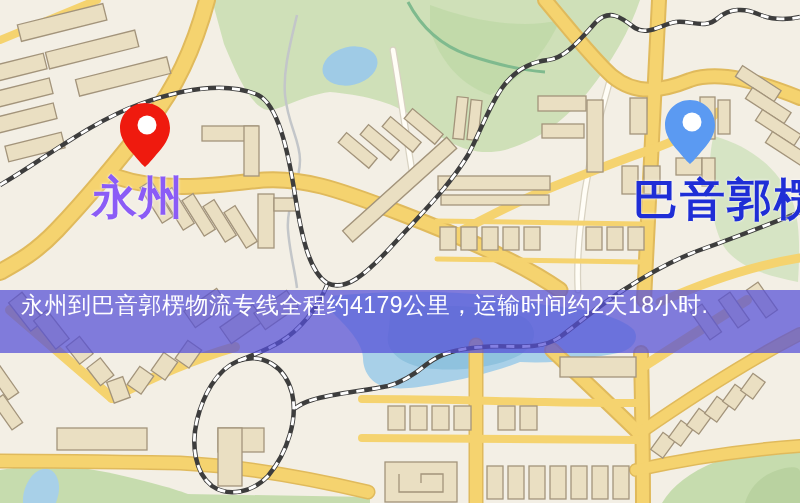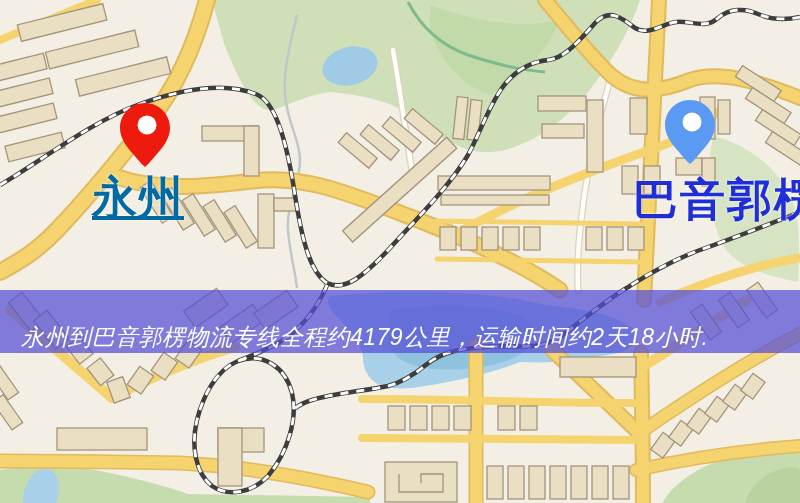--- a/index.html
+++ b/index.html
@@ -14,21 +14,21 @@
   .pin-dest{left:663px;top:99px;}
   .place-label{
     position:absolute;font-family:"Liberation Serif",serif;font-weight:700;
     white-space:nowrap;line-height:1;
     text-shadow:0 0 3px rgba(255,255,255,.85), 0 0 1px rgba(255,255,255,.9);
   }
   .label-origin{left:92px;top:176px;font-size:45px;letter-spacing:1px;}
   .label-dest{left:592px;top:178px;font-size:45px;letter-spacing:2px;margin-left:41px;}
   .banner{
     position:absolute;left:0;top:290px;width:800px;height:63px;
-    display:flex;align-items:flex-end;font-style:italic;
+    display:flex;align-items:flex-start;
   }
   .banner-text{
     padding-left:21px;font-size:23px;letter-spacing:0.5px;
     font-family:"Liberation Sans",sans-serif;
   }
 </style>
 </head>
 <body>
 
 <div class="stage">
@@ -232,21 +232,21 @@
     </svg>
   </div>
 
   <div class="pin pin-dest">
     <svg viewBox="0 0 54 66">
       <path d="M27,1 C13,1 2,12 2,26 C2,36 8,44 16,53 C21,59 25,63.5 27,65 C29,63.5 33,59 38,53 C46,44 52,36 52,26 C52,12 41,1 27,1 Z" fill="#5b9af2"></path>
       <circle cx="29" cy="23" r="9.5" fill="#ffffff"></circle>
     </svg>
   </div>
 
-  <div class="place-label label-origin" style="color: #0369a1; text-decoration: underline;">永州</div>
+  <div class="place-label label-origin" style="color: #8b5cf6;">永州</div>
 
   <div class="place-label label-dest" style="color: rgb(31, 46, 214);">巴音郭楞</div>
 
   <div class="banner" style="background: rgba(85, 80, 215, 0.73);">
     <span class="banner-text" style="color: rgb(255, 255, 255);">永州到巴音郭楞物流专线全程约4179公里，运输时间约2天18小时.</span>
   </div>
 
 </div>
 
 </body></html>

